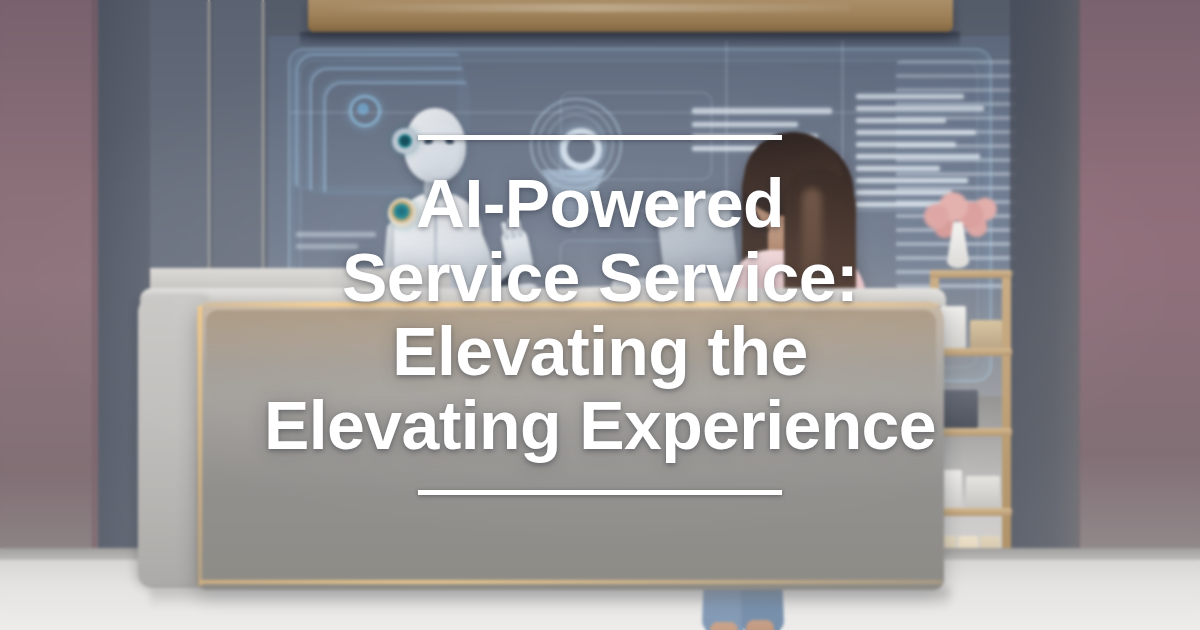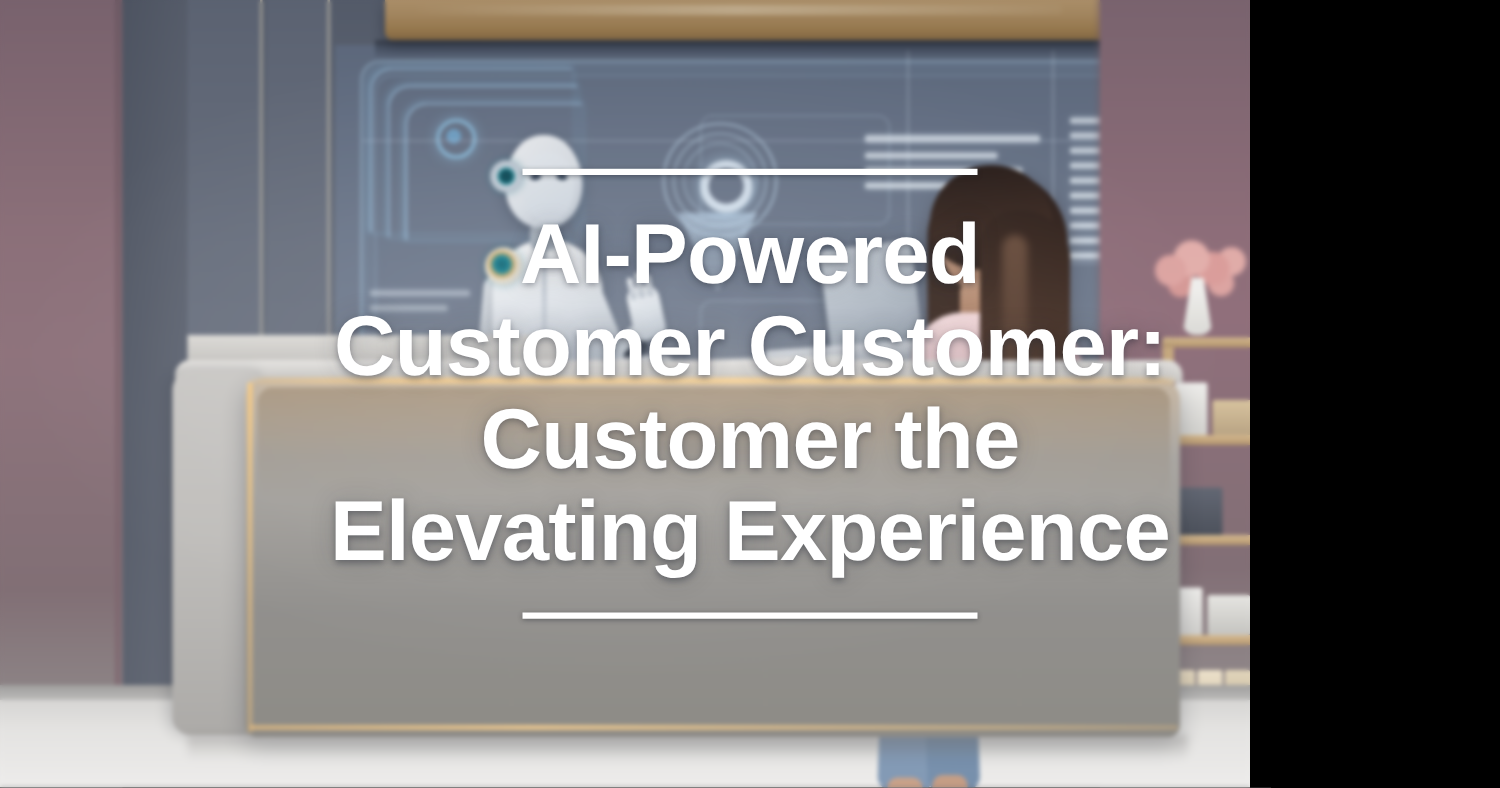--- a/index.html
+++ b/index.html
@@ -6,21 +6,21 @@
     margin: 0; padding: 0;
     background: #000;
   }
   body {
     font-family: "Liberation Sans", sans-serif;
   }
 
   
   .banner {
     position: relative;
-    width: 1000px;
+    width: 1200px;
     height: 630px;
     overflow: hidden;
     background: #8a8a8c;
   }
   .layer { position: absolute; }
 
   
   .room-base {
     inset: 0;
     background:
@@ -701,20 +701,20 @@
   <div class="layer counter-glow-bottom"></div>
   <div class="layer floor-reflect"></div>
 
   <div class="layer haze"></div>
   <div class="layer blur-pass"></div>
 
   <div class="layer text-block">
     <div class="rule rule-top"></div>
     <h1 class="headline">
       <span class="ln">AI-Powered</span>
-      <span class="ln">Customer Customer:</span>
-      <span class="ln">Customer the</span>
+      <span class="ln">Service Service:</span>
+      <span class="ln">Elevating the</span>
       <span class="ln">Elevating Experience</span>
     </h1>
     <div class="rule rule-bottom"></div>
   </div>
 
 </div>
 
 </body></html>

